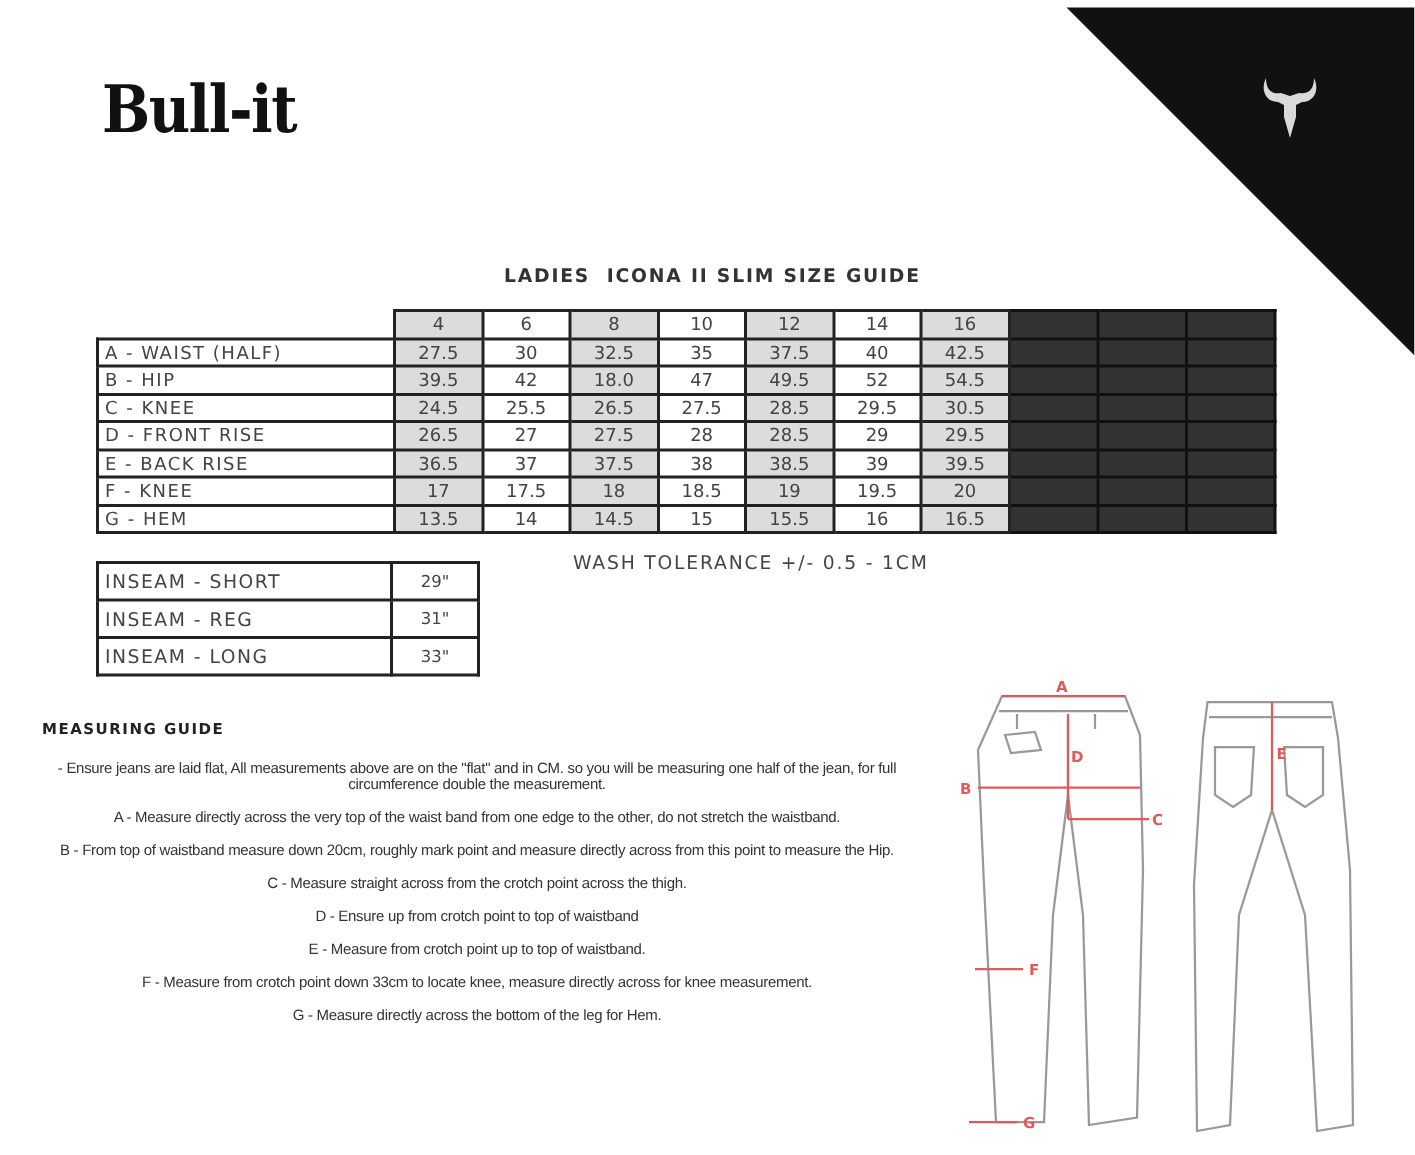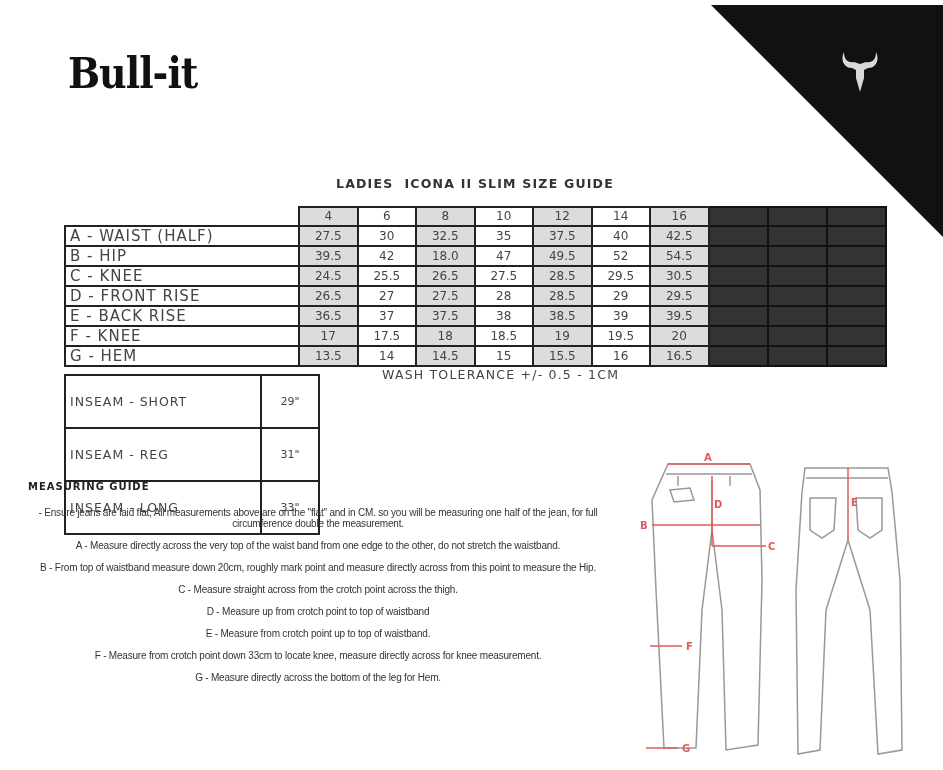--- a/index.html
+++ b/index.html
@@ -25,33 +25,33 @@
     letter-spacing: 1.2px; color: #333; white-space: pre;
   }
 
   table { border-collapse: collapse; position: absolute; }
   .size-table { top: 206px; left: 64px; }
   .size-table td, .size-table th {
     height: 18.5px; font-family: "DejaVu Sans", sans-serif; font-weight: normal;
     font-size: 12px; color: #444; border: 2px solid #222; padding: 0 4px;
   }
   .size-table .blank { border: none; background: transparent; }
-  .size-table .label { width: 234px; text-align: left; letter-spacing: 1px; font-size: 15px; margin-top: 39px; }
+  .size-table .label { width: 198px; text-align: left; letter-spacing: 1px; font-size: 12px; margin-top: 39px; }
   .size-table .num { width: 58.5px; text-align: center; }
   .size-table .shade { background: #dcdcdc; }
   .size-table .dark { width: 59px; background: #333333; border-color: #111; }
 
   .wash {
     position: absolute; top: 367px; left: 382px; font-size: 12.5px;
     letter-spacing: 1.2px; color: #444;
   }
 
   .inseam-table { top: 374px; left: 64px; }
   .inseam-table td {
-    height: 19px; font-size: 12.5px; color: #444; border: 2px solid #222; padding: 18px 4px;
+    height: 19px; font-size: 12.5px; color: #444; border: 2px solid #222; padding: 4px 4px;
     letter-spacing: 1px;
   }
   .inseam-table .label { width: 196px; }
   .inseam-table .num { width: 58px; text-align: center; font-size: 11px; letter-spacing: 0; }
 
   .guide-heading {
     position: absolute; top: 481px; left: 28px; font-weight: bold; font-size: 10px;
     letter-spacing: 1px; color: #222;
   }
   .guide-list { position: absolute; top: 507px; left: 28px; width: 580px; text-align: center; }
@@ -203,21 +203,21 @@
     </tr>
   </tbody>
 </table>
 
 <div class="guide-heading">MEASURING GUIDE</div>
 <div class="guide-list">
   <p class="guide-item">- Ensure jeans are laid flat, All measurements above are on the "flat" and in CM. so you will be measuring one half of the jean, for full circumference double the measurement.</p>
   <p class="guide-item">A - Measure directly across the very top of the waist band from one edge to the other, do not stretch the waistband.</p>
   <p class="guide-item">B - From top of waistband measure down 20cm, roughly mark point and measure directly across from this point to measure the Hip.</p>
   <p class="guide-item">C - Measure straight across from the crotch point across the thigh.</p>
-  <p class="guide-item">D - Measure up from crotch point to top of waistband</p>
+  <p class="guide-item">D - Ensure up from crotch point to top of waistband</p>
   <p class="guide-item">E - Measure from crotch point up to top of waistband.</p>
   <p class="guide-item">F - Measure from crotch point down 33cm to locate knee, measure directly across for knee measurement.</p>
   <p class="guide-item">G - Measure directly across the bottom of the leg for Hem.</p>
 </div>
 
 <svg class="diagram" viewBox="0 0 300 310">
   <g fill="none" stroke="#999" stroke-width="1.5">
     <path d="M38 14 L120 14 L130 40 L132 130 L128 295 L96 300 L92 160 L82 80 L72 160 L66 298 L34 298 L26 140 L22 50 Z"></path>
     <path d="M36 24 L122 24"></path>
     <path d="M48 26 L48 36 M100 26 L100 36"></path>

